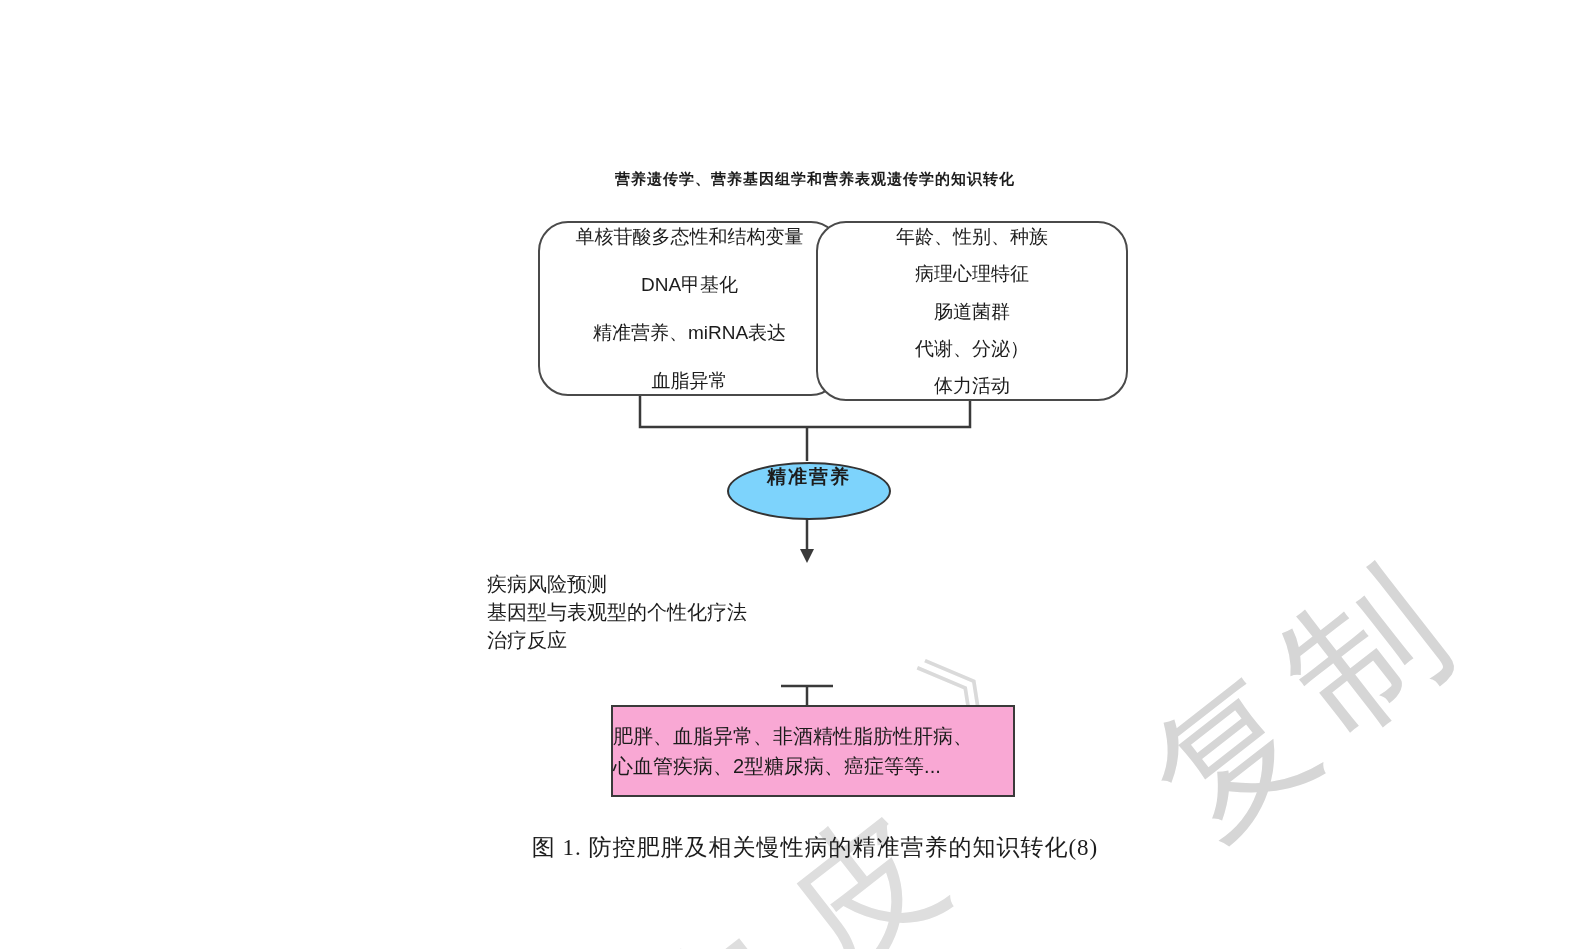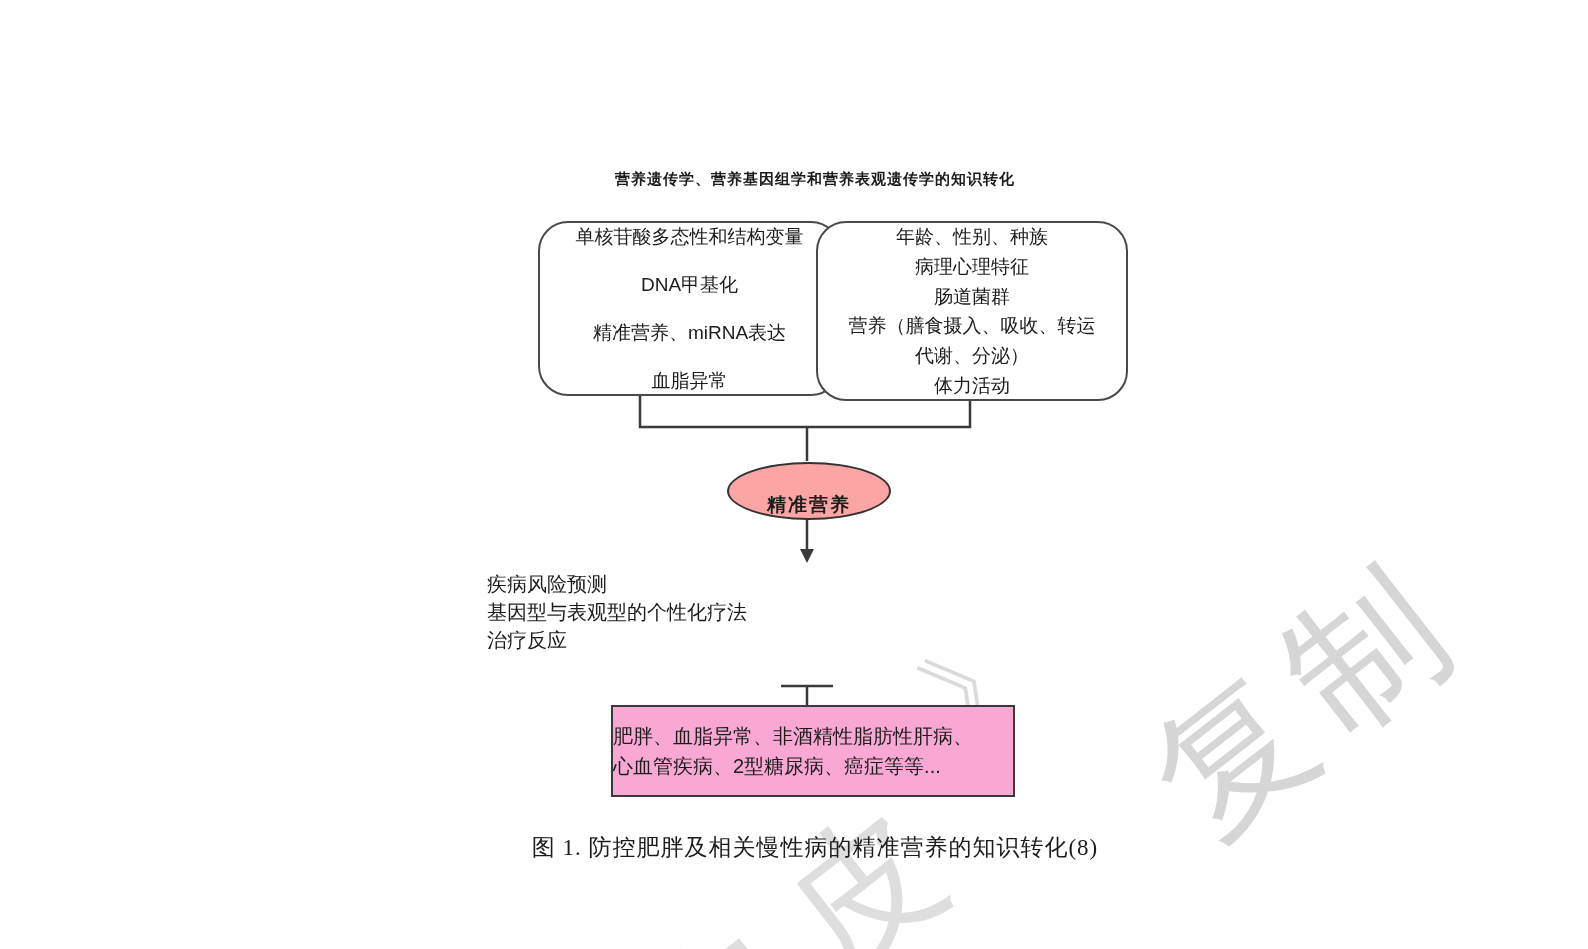--- a/index.html
+++ b/index.html
@@ -30,23 +30,23 @@
     background:#ffffff;
   }
   #left-box{left:490px;top:221px;width:299px;height:171px;margin-left:48px;}
   #right-box{left:816px;top:221px;width:308px;height:176px;}
 
   #connector-svg{left:0;top:0;width:1588px;height:949px;pointer-events:none;}
 
   .ellipse-node{
     left:727px;top:462px;width:160px;height:54px;
     border:2px solid #333;border-radius:50%;
-    display:flex;align-items:flex-end;justify-content:center;
+    display:flex;align-items:flex-start;justify-content:center;
     font-size:19px;font-weight:700;letter-spacing:2px;
-    background:#fca5a5;
+    background:#7dd3fc;
   }
   .outcome-text{
     left:487px;top:570px;width:640px;
     font-size:20px;line-height:28px;font-weight:500;
   }
   .disease-box{
     left:611px;top:705px;width:400px;height:88px;
     border:2px solid #3a3a3a;background:#f9a8d4;
     display:flex;flex-direction:column;justify-content:center;
     text-align:left;font-size:20px;line-height:30px;font-weight:500;
@@ -94,21 +94,20 @@
     <div>单核苷酸多态性和结构变量</div>
     <div>DNA甲基化</div>
     <div>精准营养、miRNA表达</div>
     <div>血脂异常</div>
   </div>
 
   <div class="abs layer-diagram round-box" id="right-box">
     <div>年龄、性别、种族</div>
     <div>病理心理特征</div>
     <div>肠道菌群</div>
-    <div>营养（膳食摄入、吸收、转运</div>
     <div>代谢、分泌）</div>
     <div>体力活动</div>
   </div>
 
   <div class="abs layer-diagram ellipse-node">
     <span>精准营养</span>
   </div>
 
   <div class="abs layer-diagram outcome-text">
     <div>疾病风险预测</div>

